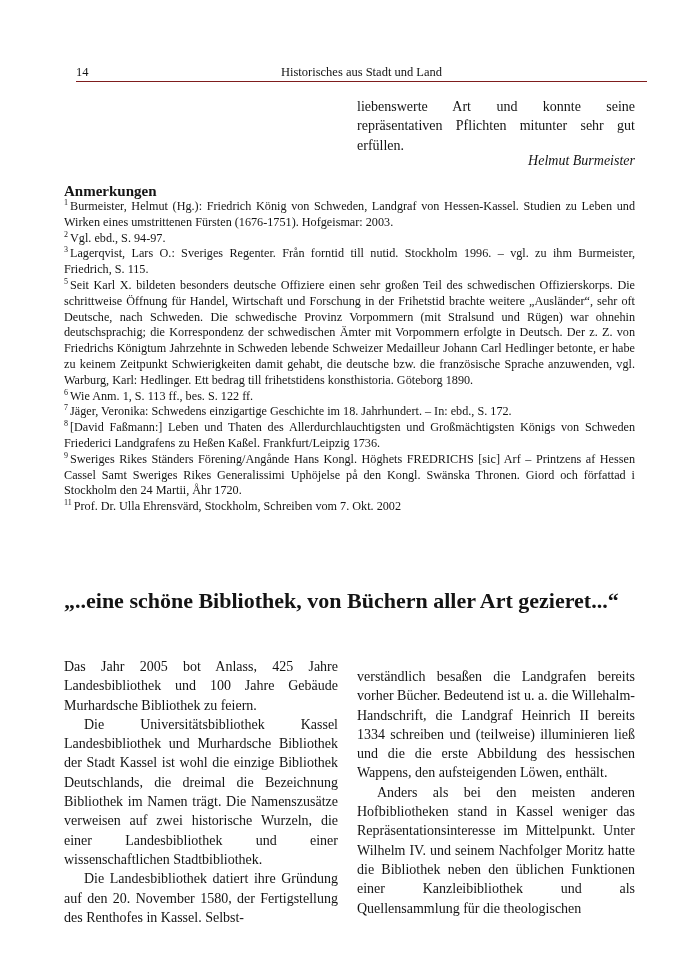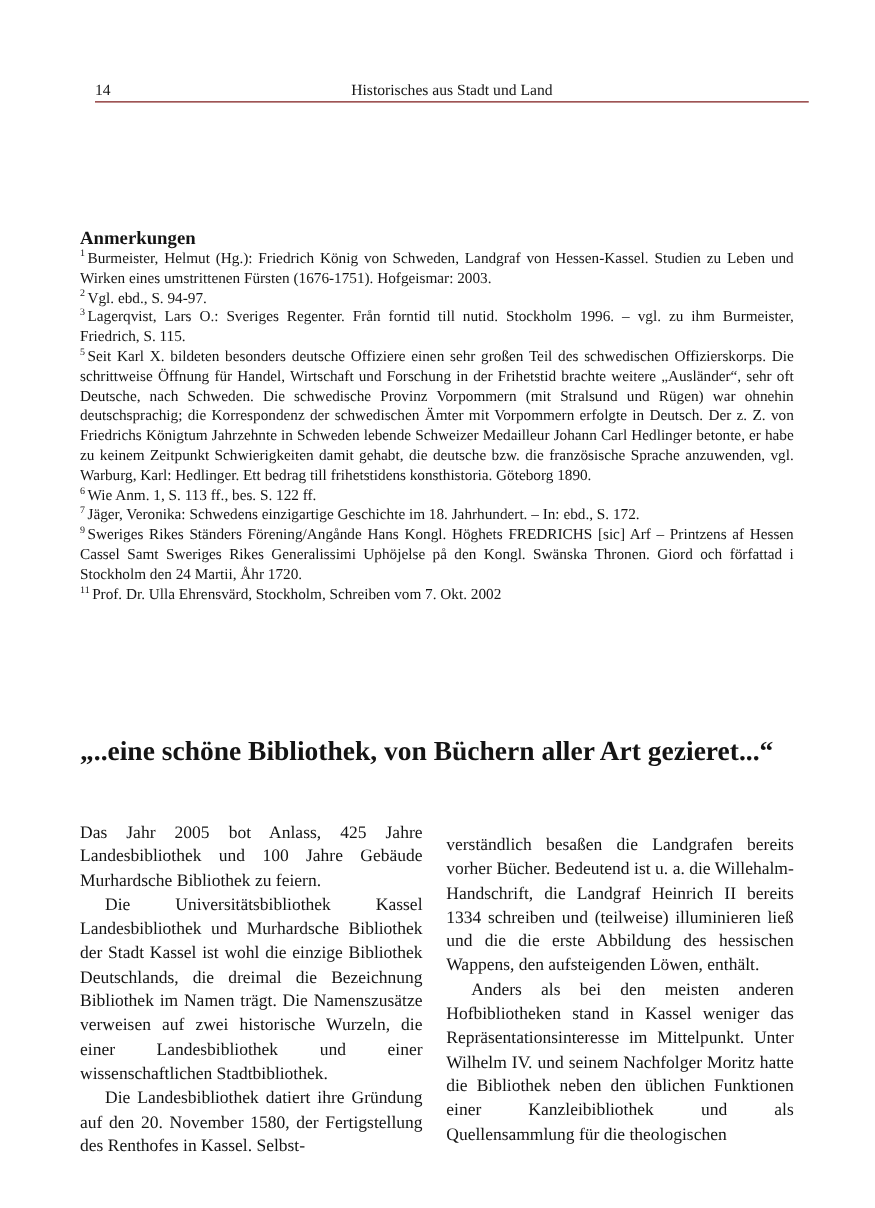--- a/index.html
+++ b/index.html
@@ -44,29 +44,34 @@
 </head>
 <body>
 
 <div class="page">
 
   <div class="running-header">
     <span class="page-number">14</span>
     <span class="running-title">Historisches aus Stadt und Land</span>
   </div>
 
+  <div class="col top-right">
+    <p>liebenswerte Art und konnte seine repräsentativen Pflichten mitunter sehr gut erfüllen.</p>
+  </div>
+  <div class="signature">Helmut Burmeister</div>
 
   <div class="notes">
     <h3>Anmerkungen</h3>
     <p class="note"><sup>1</sup><span>Burmeister, Helmut (Hg.): Friedrich König von Schweden, Landgraf von Hessen-Kassel. Studien zu Leben und Wirken eines umstrittenen Fürsten (1676-1751). Hofgeismar: 2003.</span></p>
     <p class="note"><sup>2</sup><span>Vgl. ebd., S. 94-97.</span></p>
     <p class="note"><sup>3</sup><span>Lagerqvist, Lars O.: Sveriges Regenter. Från forntid till nutid. Stockholm 1996. – vgl. zu ihm Burmeister, Friedrich, S. 115.</span></p>
     <p class="note"><sup>5</sup><span>Seit Karl X. bildeten besonders deutsche Offiziere einen sehr großen Teil des schwedischen Offizierskorps. Die schrittweise Öffnung für Handel, Wirtschaft und Forschung in der Frihetstid brachte weitere „Ausländer“, sehr oft Deutsche, nach Schweden. Die schwedische Provinz Vorpommern (mit Stralsund und Rügen) war ohnehin deutschsprachig; die Korrespondenz der schwedischen Ämter mit Vorpommern erfolgte in Deutsch. Der z. Z. von Friedrichs Königtum Jahrzehnte in Schweden lebende Schweizer Medailleur Johann Carl Hedlinger betonte, er habe zu keinem Zeitpunkt Schwierigkeiten damit gehabt, die deutsche bzw. die französische Sprache anzuwenden, vgl. Warburg, Karl: Hedlinger. Ett bedrag till frihetstidens konsthistoria. Göteborg 1890.</span></p>
     <p class="note"><sup>6</sup><span>Wie Anm. 1, S. 113 ff., bes. S. 122 ff.</span></p>
     <p class="note"><sup>7</sup><span>Jäger, Veronika: Schwedens einzigartige Geschichte im 18. Jahrhundert. – In: ebd., S. 172.</span></p>
+    <p class="note"><sup>8</sup><span>[David Faßmann:] Leben und Thaten des Allerdurchlauchtigsten und Großmächtigsten Königs von Schweden Friederici Landgrafens zu Heßen Kaßel. Frankfurt/Leipzig 1736.</span></p>
     <p class="note"><sup>9</sup><span>Sweriges Rikes Ständers Förening/Angånde Hans Kongl. Höghets FREDRICHS [sic] Arf – Printzens af Hessen Cassel Samt Sweriges Rikes Generalissimi Uphöjelse på den Kongl. Swänska Thronen. Giord och författad i Stockholm den 24 Martii, Åhr 1720.</span></p>
     <p class="note"><sup>11</sup><span>Prof. Dr. Ulla Ehrensvärd, Stockholm, Schreiben vom 7. Okt. 2002</span></p>
   </div>
 
   <h2 class="article-title">„..eine schöne Bibliothek, von Büchern aller Art gezieret...“</h2>
 
   <div class="col body-left">
     <p>Das Jahr 2005 bot Anlass, 425 Jahre Landesbibliothek und 100 Jahre Gebäude Murhardsche Bibliothek zu feiern.</p>
     <p class="indent">Die Universitätsbibliothek Kassel Landesbibliothek und Murhardsche Bibliothek der Stadt Kassel ist wohl die einzige Bibliothek Deutschlands, die dreimal die Bezeichnung Bibliothek im Namen trägt. Die Namenszusätze verweisen auf zwei historische Wurzeln, die einer Landesbibliothek und einer wissenschaftlichen Stadtbibliothek.</p>
     <p class="indent">Die Landesbibliothek datiert ihre Gründung auf den 20. November 1580, der Fertigstellung des Renthofes in Kassel. Selbst-</p>

